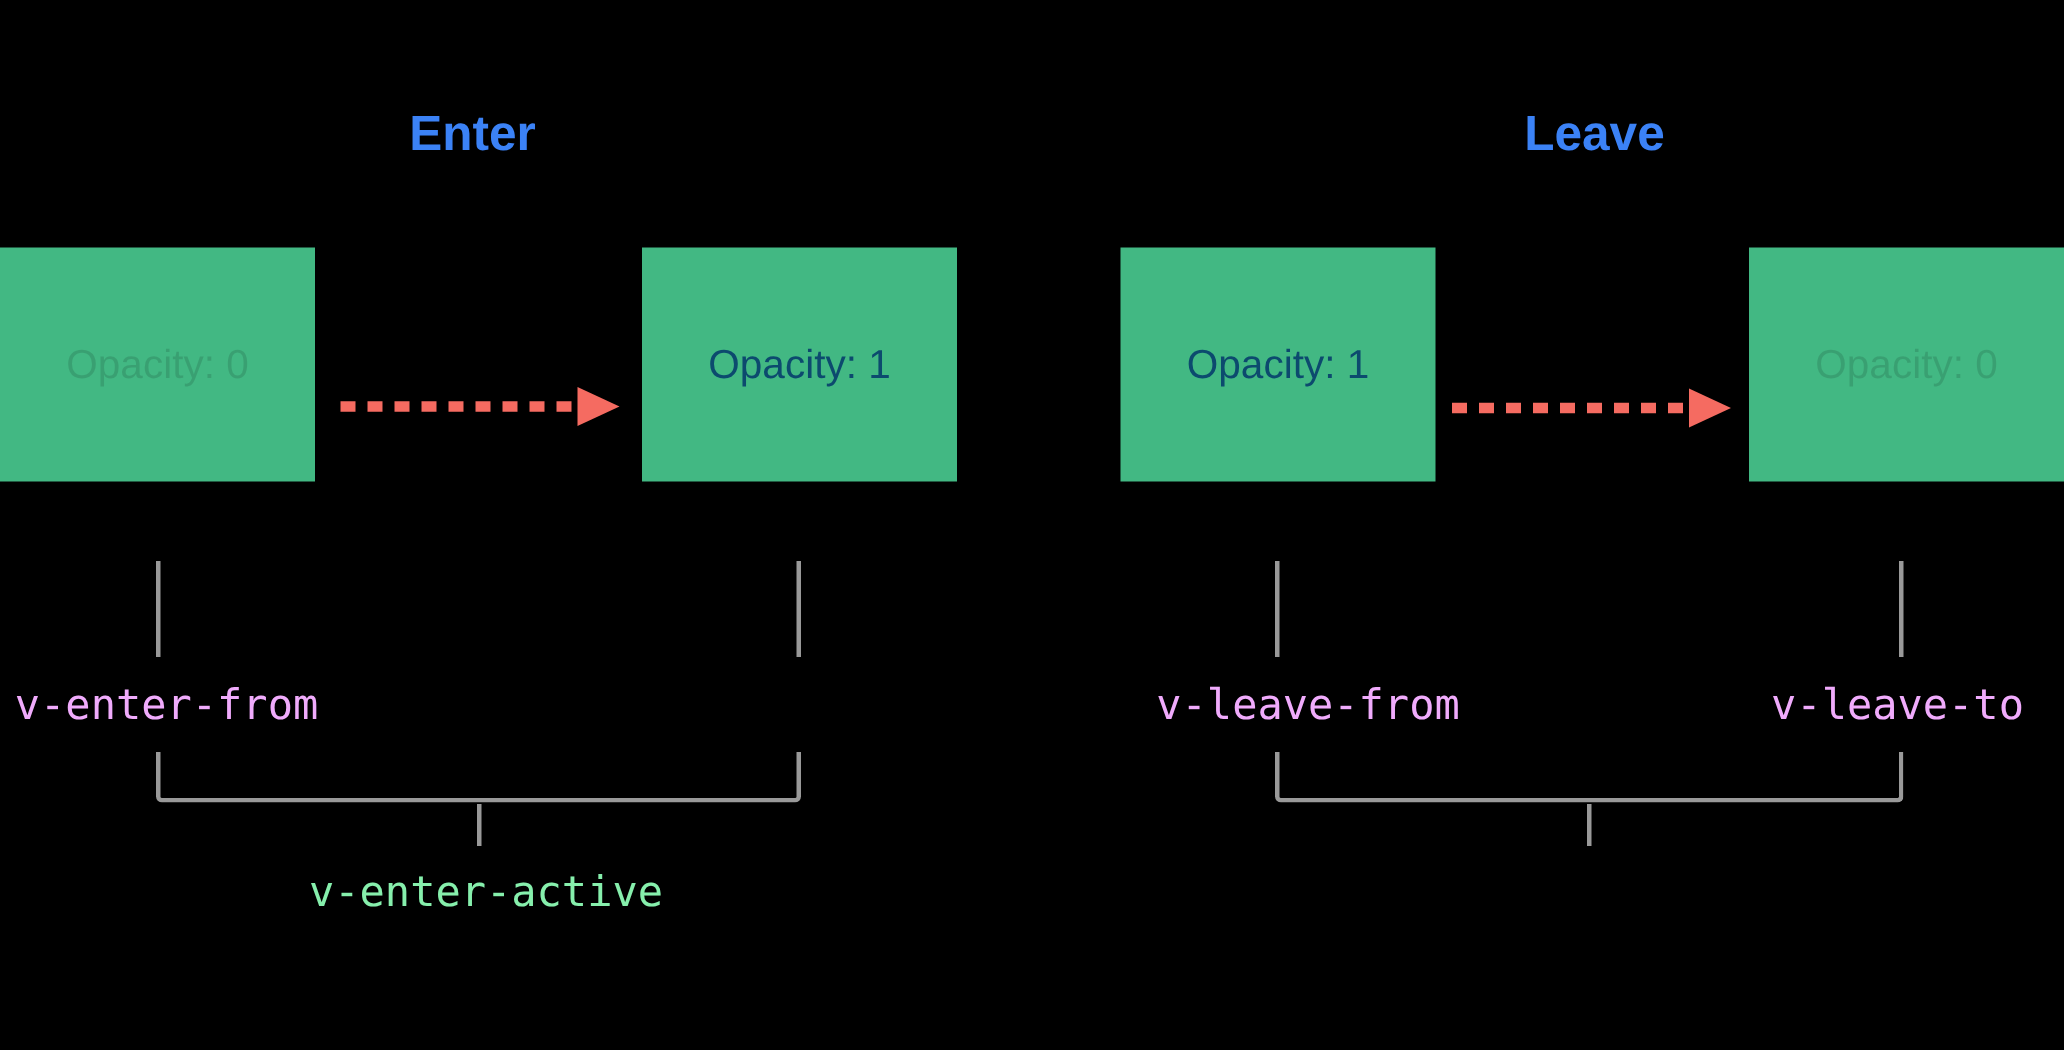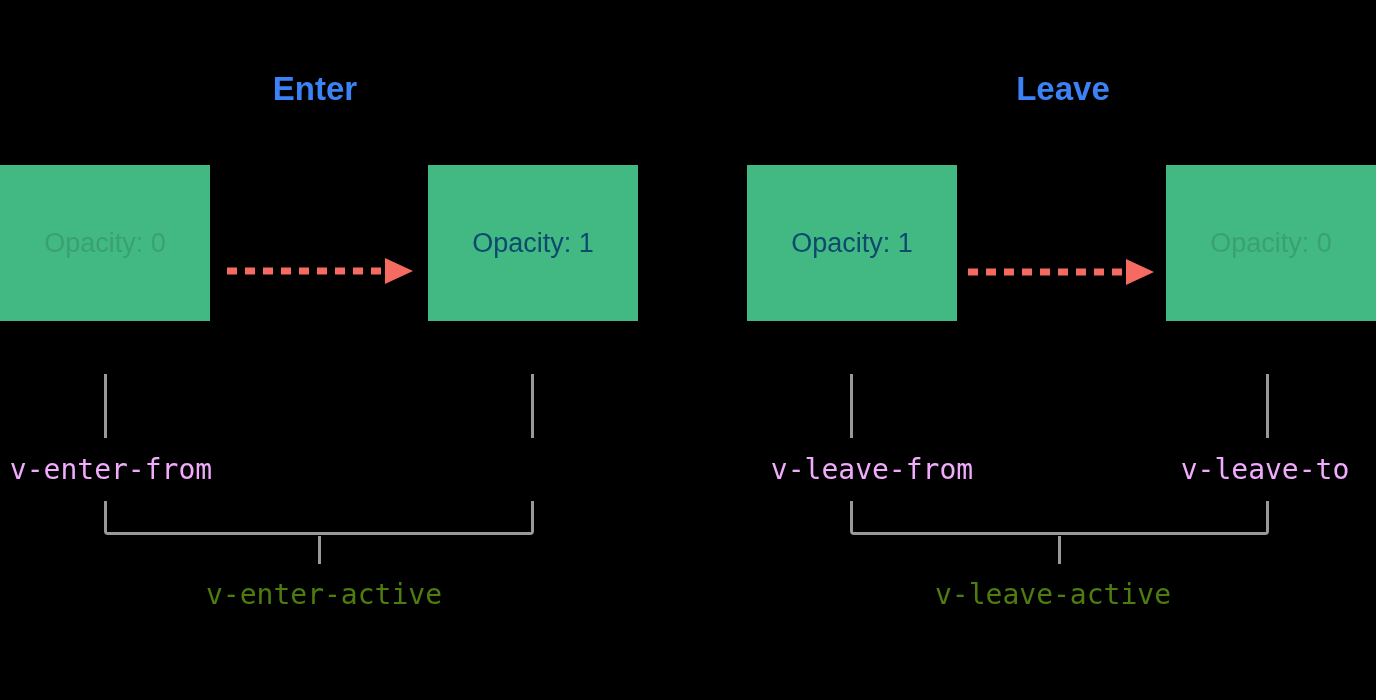--- a/index.html
+++ b/index.html
@@ -73,21 +73,21 @@
     height: 28px;
     background: #999999;
   }
   .active-label {
     position: absolute;
     top: 580px;
     transform: translateX(-50%);
     font-family: "DejaVu Sans Mono", monospace;
     font-size: 28px;
     line-height: 30px;
-    color: #4d7c0f;
+    color: #86efac;
     white-space: nowrap;
   }
 </style>
 </head>
 <body>
 
 <div class="canvas">
 
   <div class="group-title" style="left:315px;">Enter</div>
   <div class="group-title" style="left:1063px;">Leave</div>
@@ -123,15 +123,14 @@
   <div class="code-label" style="left:111px;">v-enter-from</div>
   <div class="code-label" style="left:861px;margin-left:11px;">v-leave-from</div>
   <div class="code-label" style="left:1265px;">v-leave-to</div>
 
   <div class="bracket" style="left:104px; width:430px;"></div>
   <div class="stub" style="left:318px;"></div>
   <div class="bracket" style="left:850px; width:419px;"></div>
   <div class="stub" style="left:1058px;"></div>
 
   <div class="active-label" style="left:324px;">v-enter-active</div>
-  <div class="active-label" style="left:1053px;">v-leave-active</div>
 
 </div>
 
 </body></html>

